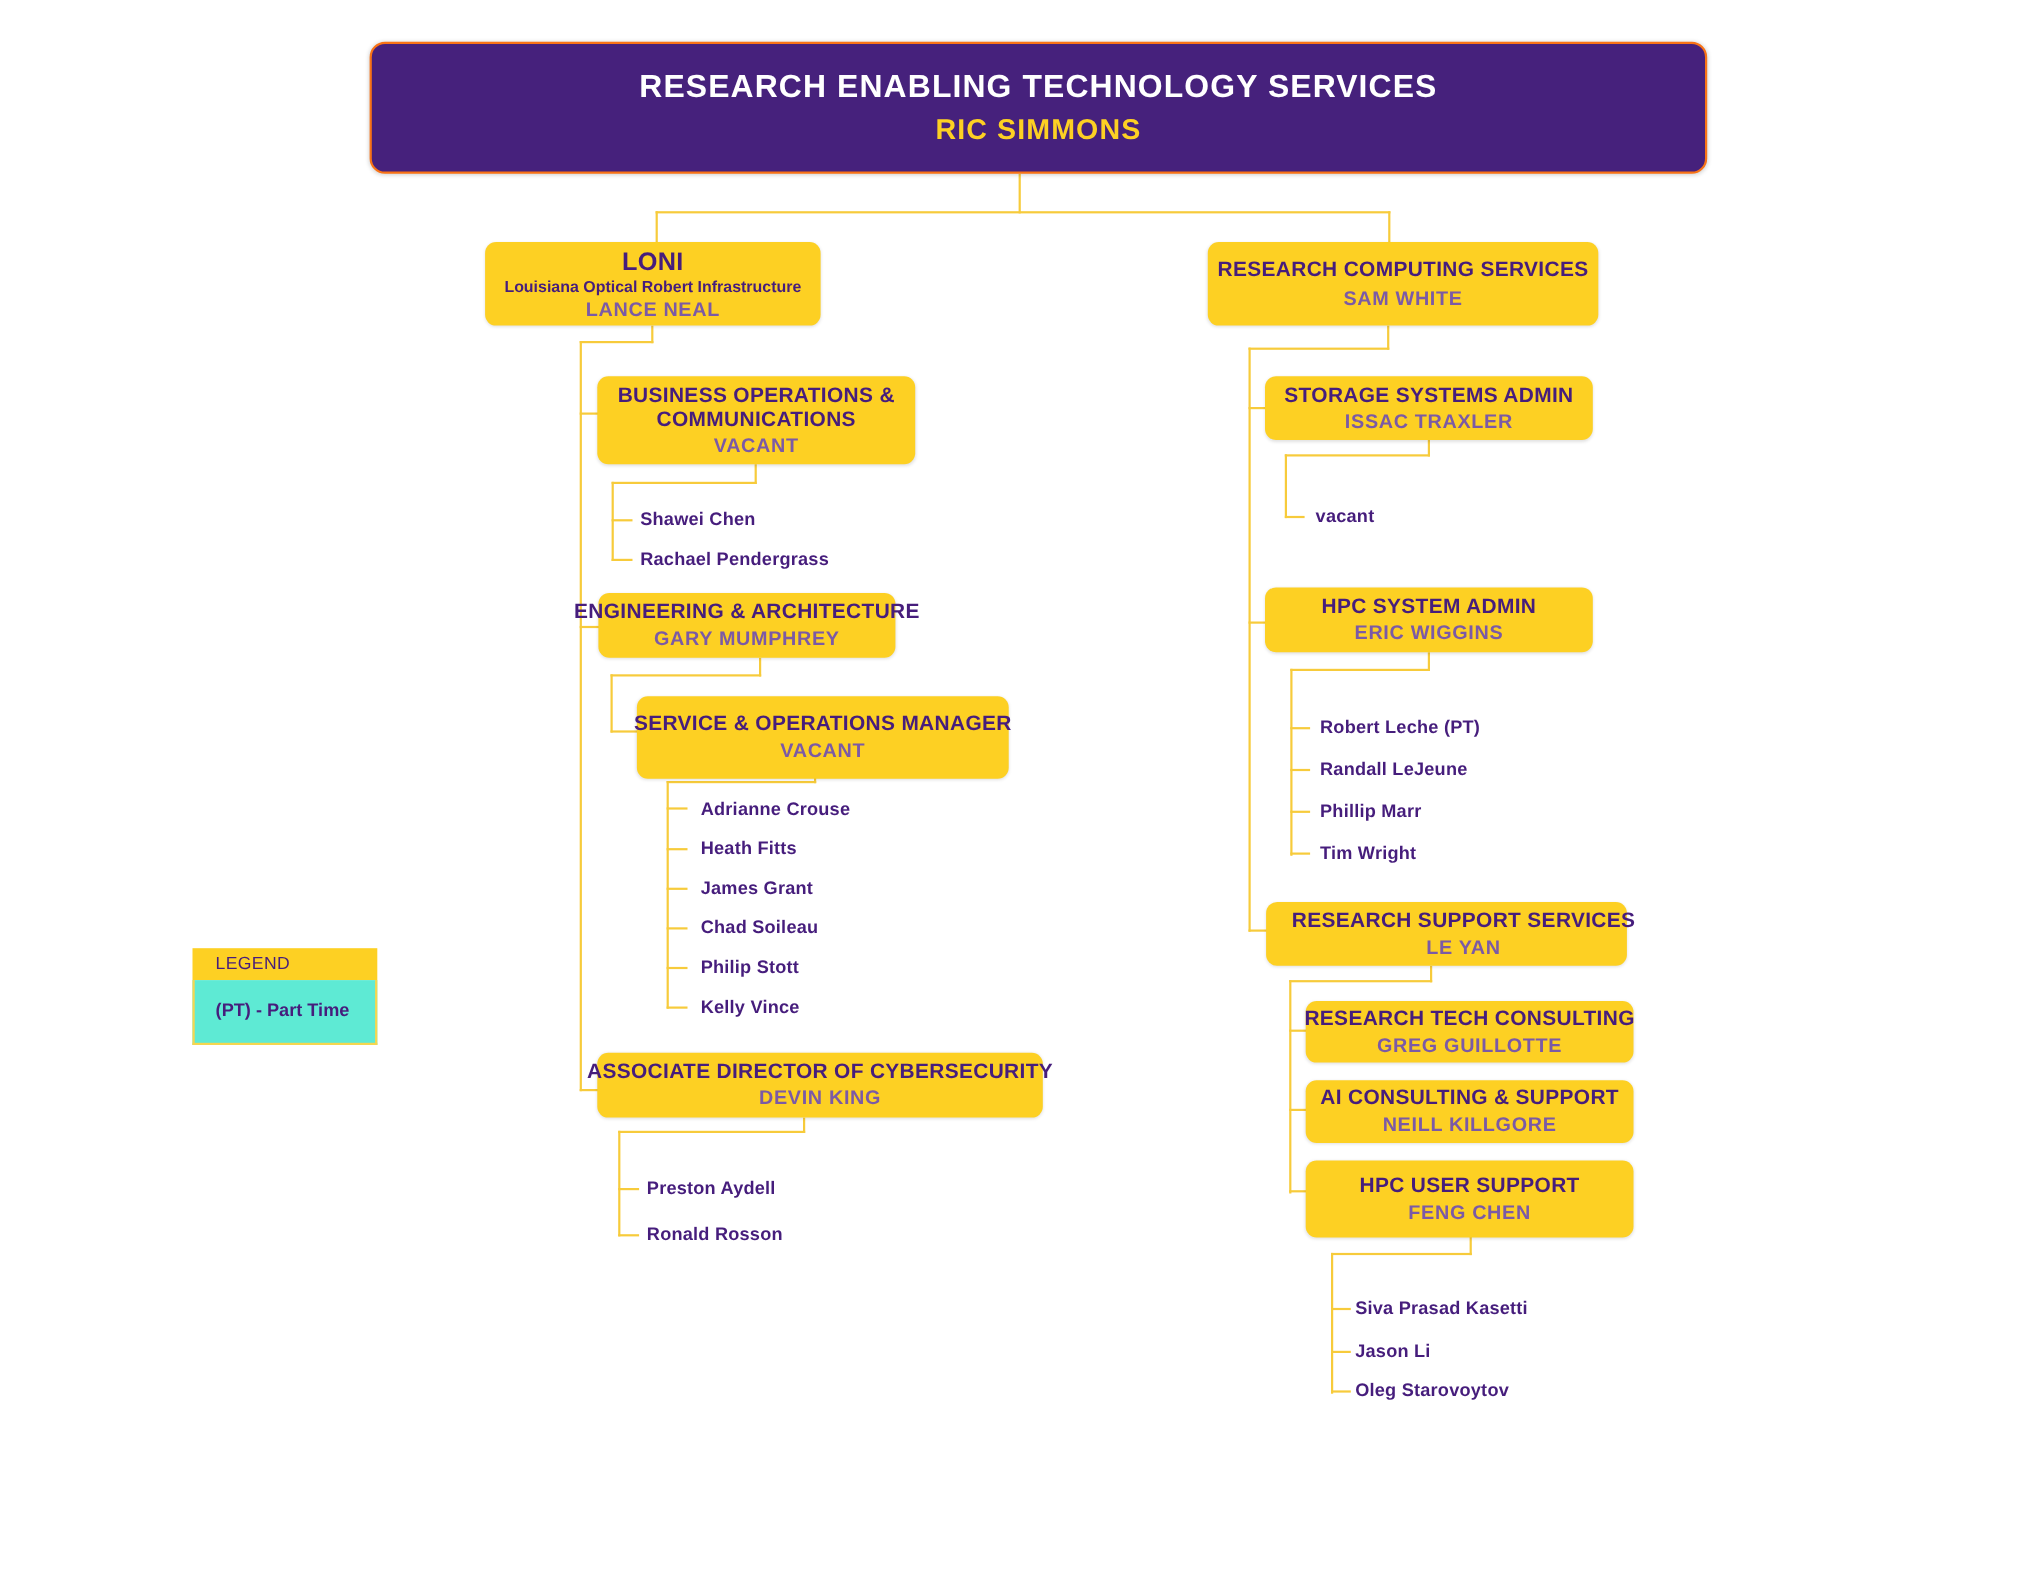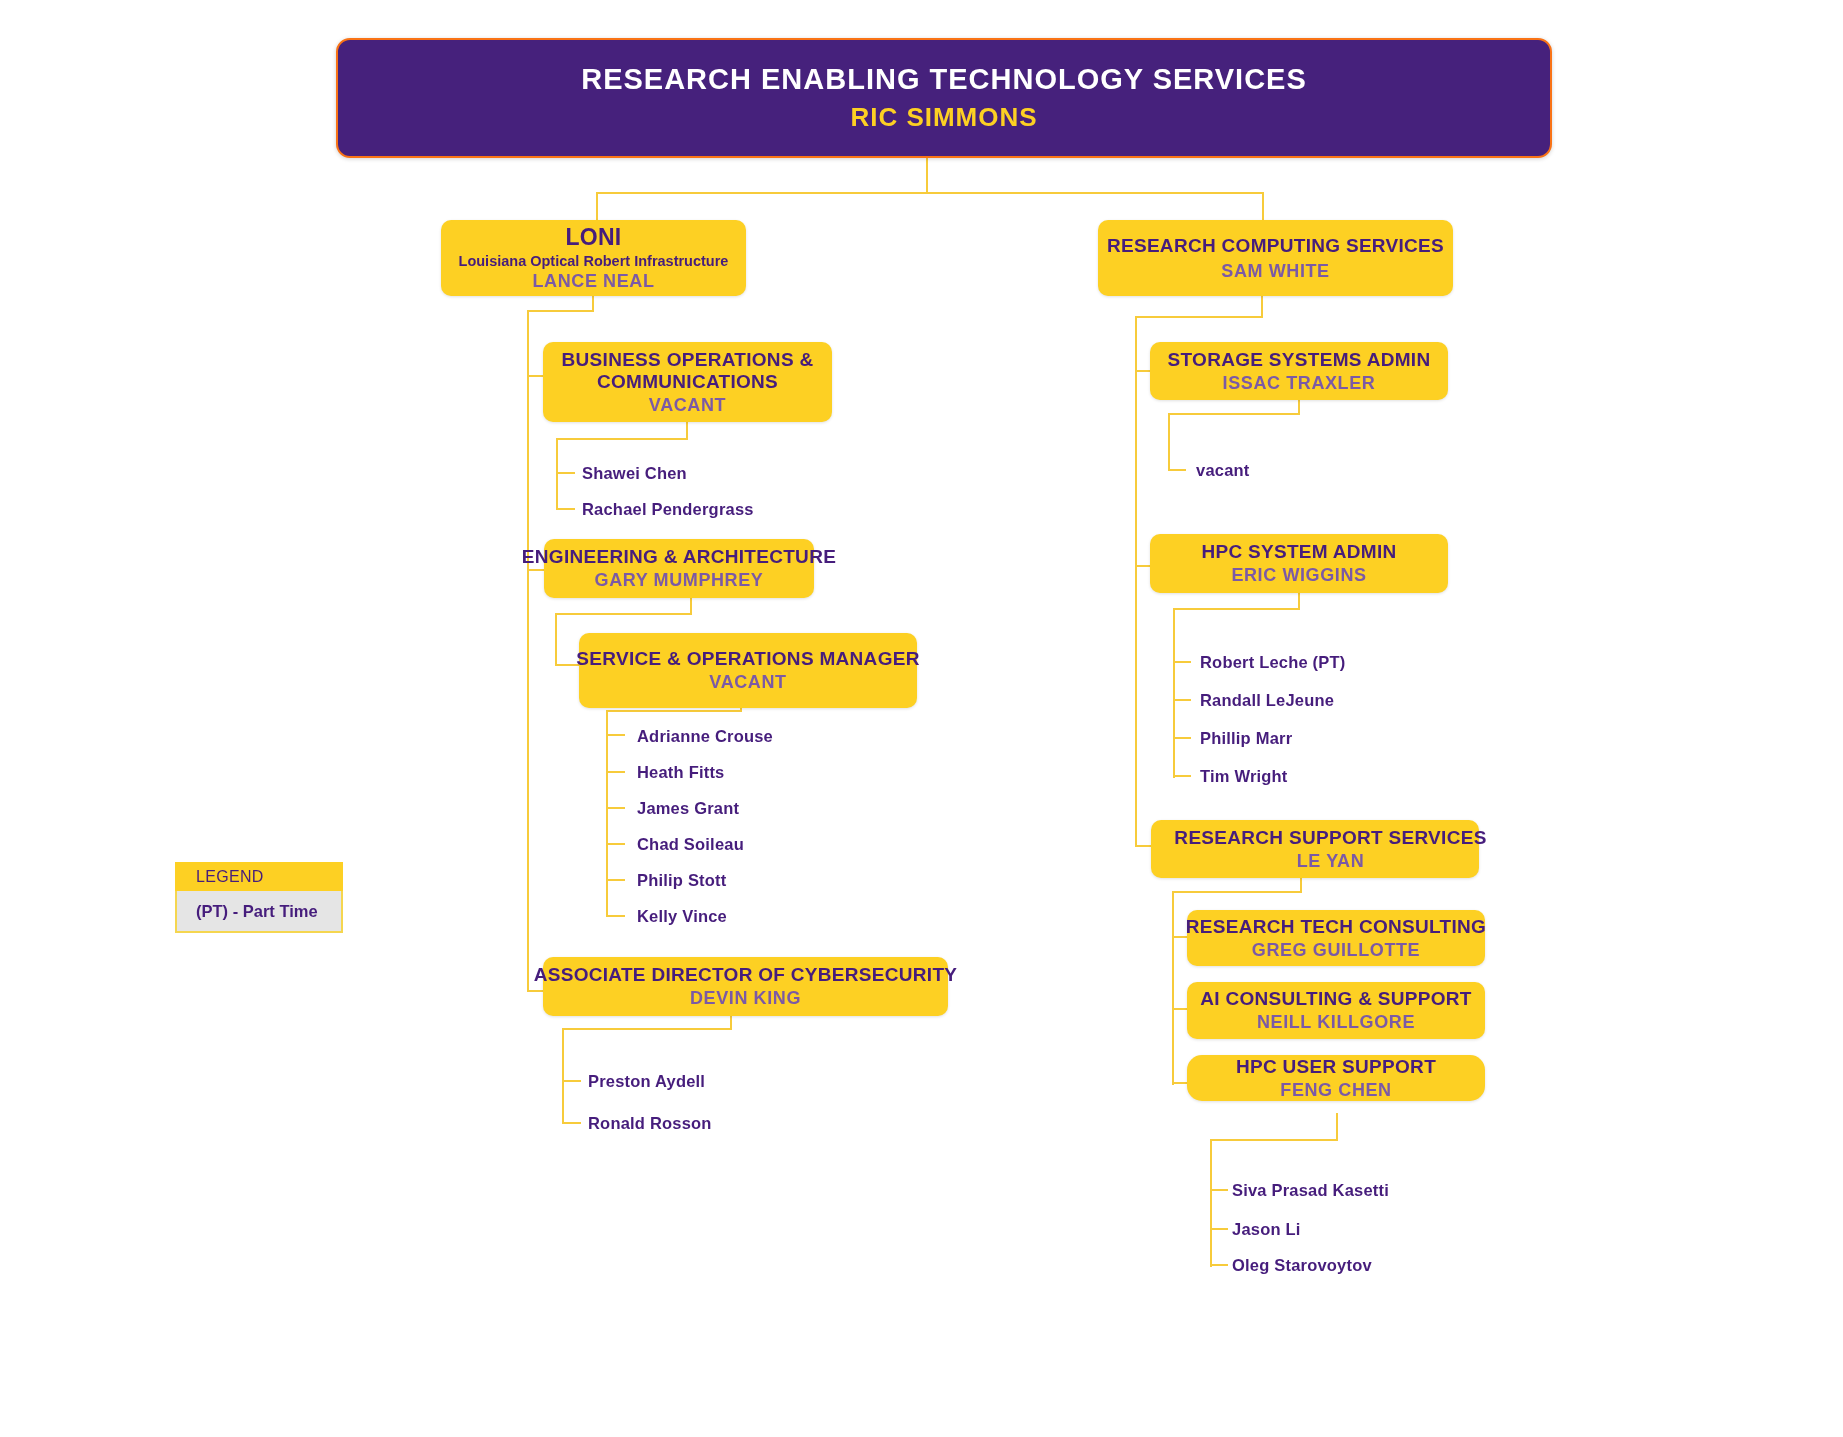--- a/index.html
+++ b/index.html
@@ -35,39 +35,39 @@
     position:absolute;transform:translateY(-50%);
     font-weight:bold;font-size:16.5px;color:#461D7C;white-space:nowrap;letter-spacing:.2px;
   }
   
   #legend-header{
     position:absolute;left:175px;top:862px;width:168px;height:29px;background:#FDD023;
     display:flex;align-items:center;padding-left:21px;box-sizing:border-box;
     font-weight:normal;font-size:16px;color:#461D7C;letter-spacing:.3px;
   }
   #legend-body{
-    position:absolute;left:175px;top:891px;width:168px;height:42px;background:#e5e5e5;
+    position:absolute;left:175px;top:891px;width:168px;height:59px;background:#5eead4;
     border:2px solid #F5D64F;border-top:none;box-sizing:border-box;
     display:flex;align-items:center;padding-left:19px;
     font-weight:bold;font-size:16.5px;color:#461D7C;white-space:nowrap;
   }
   
   #box-loni{left:441px;top:220px;width:305px;height:76px;}
   #box-loni .nt{font-size:23px;}
   #box-rcs{left:1098px;top:220px;width:355px;height:76px;gap:4px;}
   #box-busops{left:543px;top:342px;width:289px;height:80px;}
   #box-engarch{left:544px;top:539px;width:270px;height:59px;}
   #box-svcops{left:579px;top:633px;width:338px;height:75px;}
   #box-cyber{left:543px;top:957px;width:405px;height:59px;}
   #box-storage{left:1150px;top:342px;width:298px;height:58px;}
   #box-hpcadmin{left:1150px;top:534px;width:298px;height:59px;}
   #box-rss{left:1151px;top:820px;width:297px;height:58px;padding-left:31px;}
   #box-rtc{left:1187px;top:910px;width:298px;height:56px;}
   #box-ai{left:1187px;top:982px;width:298px;height:57px;}
-  #box-hpcuser{left:1187px;top:1055px;width:298px;height:46px;border-radius:15px;}
+  #box-hpcuser{left:1187px;top:1055px;width:298px;height:70px;}
 </style>
 </head>
 <body>
 
 <div id="canvas">
 
   <div class="ln v" style="left:926px;top:158px;height:36px;"></div>
   <div class="ln h" style="left:596px;top:192px;width:668px;"></div>
   <div class="ln v" style="left:596px;top:192px;height:28px;"></div>
   <div class="ln v" style="left:1262px;top:192px;height:28px;"></div>

